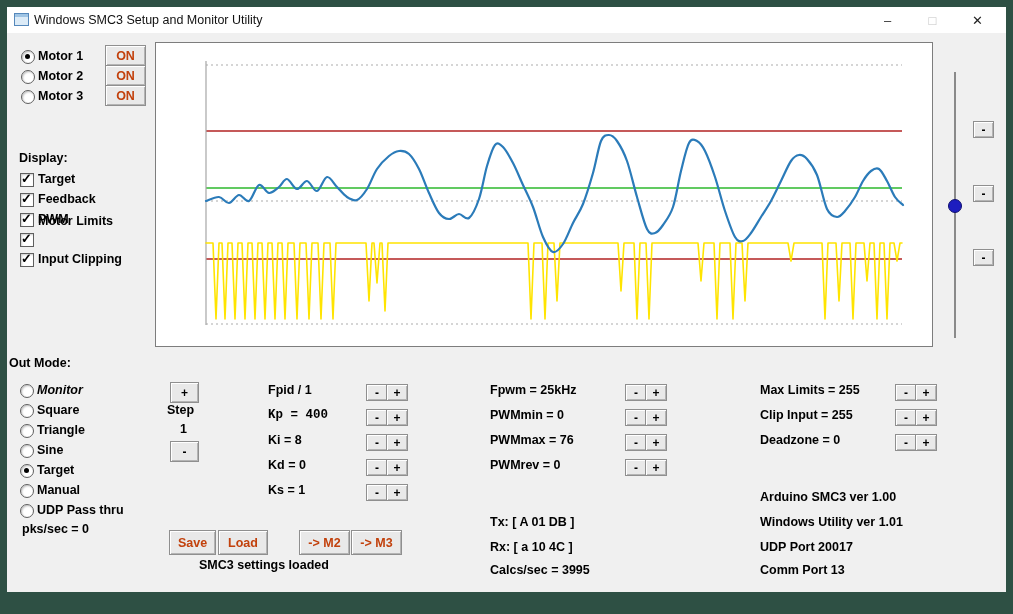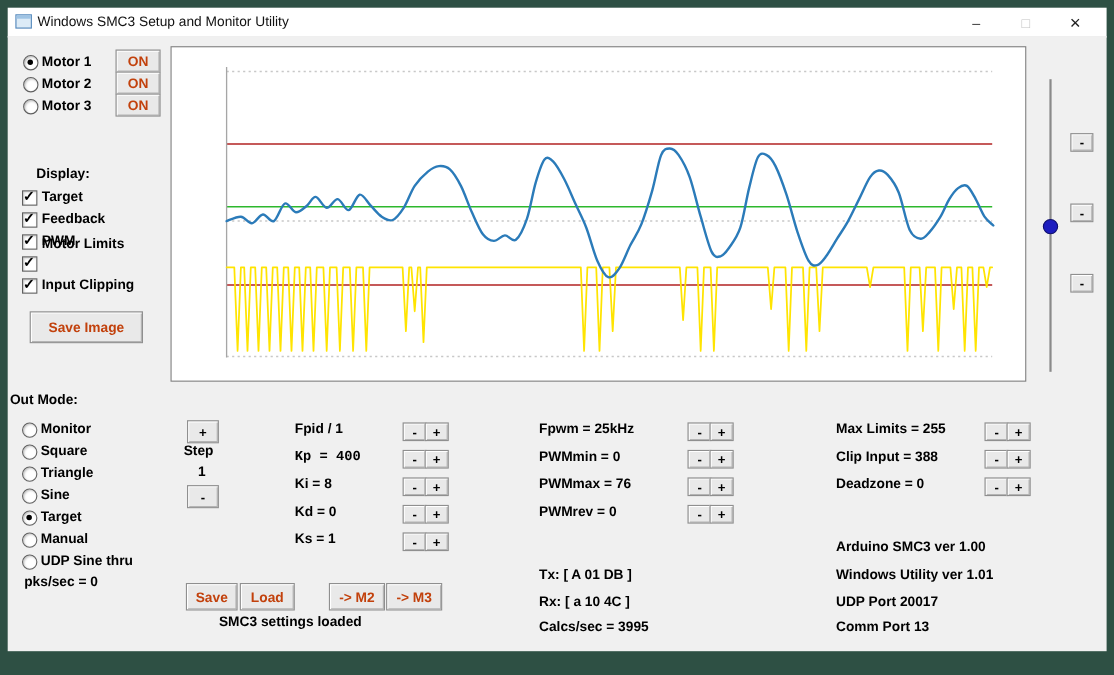--- a/index.html
+++ b/index.html
@@ -53,38 +53,37 @@
   <div class="btn" style="left:105px;top:45px;width:39px;height:19px;">ON</div>
 
   <span class="radio" style="left:21px;top:70px;"></span>
   <div class="lbl" style="left:38px;top:68px;">Motor 2</div>
   <div class="btn" style="left:105px;top:65px;width:39px;height:19px;">ON</div>
 
   <span class="radio" style="left:21px;top:90px;"></span>
   <div class="lbl" style="left:38px;top:88px;">Motor 3</div>
   <div class="btn" style="left:105px;top:85px;width:39px;height:19px;">ON</div>
 
-  <div class="lbl" style="left:17px;top:150px;padding-left:16px;">Display:</div>
+  <div class="lbl" style="left:3px;top:150px;padding-left:16px;">Display:</div>
 
   <span class="chk on" style="left:20px;top:173px;"></span>
   <div class="lbl" style="left:38px;top:171px;">Target</div>
 
   <span class="chk on" style="left:20px;top:193px;"></span>
   <div class="lbl" style="left:38px;top:191px;">Feedback</div>
 
   <span class="chk on" style="left:20px;top:213px;"></span>
   <div class="lbl" style="left:38px;top:211px;">PWM</div>
 
   <span class="chk on" style="left:20px;top:233px;"></span>
   <div class="lbl" style="left:38px;top:213px;">Motor Limits</div>
 
   <span class="chk on" style="left:20px;top:253px;"></span>
   <div class="lbl" style="left:38px;top:251px;">Input Clipping</div>
 
-  <div class="btn" style="left:27px;top:283px;width:101px;height:27px;">Save Image</div>
 
   <div class="chart-box">
     <svg id="chart-svg" preserveAspectRatio="none" viewBox="0 0 776 303">
         <line x1="50" y1="22" x2="746" y2="22" stroke="#c8c8c8" stroke-width="1.4" stroke-dasharray="2,3"></line>
         <line x1="50" y1="88" x2="746" y2="88" stroke="#b22222" stroke-width="1.4"></line>
         <line x1="50" y1="145" x2="746" y2="145" stroke="#2db82d" stroke-width="1.4"></line>
         <line x1="50" y1="158" x2="746" y2="158" stroke="#c8c8c8" stroke-width="1.4" stroke-dasharray="2,3"></line>
         <line x1="50" y1="216" x2="746" y2="216" stroke="#b22222" stroke-width="1.4"></line>
         <line x1="50" y1="281" x2="746" y2="281" stroke="#c8c8c8" stroke-width="1.4" stroke-dasharray="2,3"></line>
         <line x1="50" y1="18" x2="50" y2="282" stroke="#a6a6a6" stroke-width="1.2"></line>
@@ -95,33 +94,33 @@
 
   <div class="slider-track"></div>
   <div class="slider-thumb"></div>
   <div class="sbtn" style="left:973px;top:121px;width:19px;height:15px;">-</div>
   <div class="sbtn" style="left:973px;top:185px;width:19px;height:15px;">-</div>
   <div class="sbtn" style="left:973px;top:249px;width:19px;height:15px;">-</div>
 
   <div class="lbl" style="left:9px;top:355px;">Out Mode:</div>
 
   <span class="radio" style="left:20px;top:384px;"></span>
-  <div class="lbl" style="left:37px;top:382px;">Monitor</div>
+  <div class="lbl" style="left:37px;top:382px;font-style:italic;">Monitor</div>
   <span class="radio" style="left:20px;top:404px;"></span>
   <div class="lbl" style="left:37px;top:402px;">Square</div>
   <span class="radio" style="left:20px;top:424px;"></span>
   <div class="lbl" style="left:37px;top:422px;">Triangle</div>
   <span class="radio" style="left:20px;top:444px;"></span>
   <div class="lbl" style="left:37px;top:442px;">Sine</div>
   <span class="radio on" style="left:20px;top:464px;"></span>
   <div class="lbl" style="left:37px;top:462px;">Target</div>
   <span class="radio" style="left:20px;top:484px;"></span>
   <div class="lbl" style="left:37px;top:482px;">Manual</div>
   <span class="radio" style="left:20px;top:504px;"></span>
-  <div class="lbl" style="left:37px;top:502px;">UDP Sine thru</div>
+  <div class="lbl" style="left:37px;top:502px;">UDP Pass thru</div>
   <div class="lbl" style="left:22px;top:521px;">pks/sec = 0</div>
 
   <div class="sbtn" style="left:170px;top:382px;width:27px;height:19px;">+</div>
   <div class="lbl" style="left:167px;top:402px;">Step</div>
   <div class="lbl" style="left:170px;top:421px;width:27px;text-align:center;">1</div>
   <div class="sbtn" style="left:170px;top:441px;width:27px;height:19px;">-</div>
 
   <div class="lbl" style="left:268px;top:382px;">Fpid / 1</div>
   <div class="sbtn" style="left:366px;top:384px;width:20px;height:15px;">-</div>
   <div class="sbtn" style="left:386px;top:384px;width:20px;height:15px;">+</div>
@@ -165,21 +164,21 @@
   <div class="sbtn" style="left:645px;top:459px;width:20px;height:15px;">+</div>
 
   <div class="lbl" style="left:490px;top:514px;">Tx: [ A 01 DB ]</div>
   <div class="lbl" style="left:490px;top:539px;">Rx: [ a 10 4C ]</div>
   <div class="lbl" style="left:490px;top:562px;">Calcs/sec = 3995</div>
 
   <div class="lbl" style="left:760px;top:382px;">Max Limits = 255</div>
   <div class="sbtn" style="left:895px;top:384px;width:20px;height:15px;">-</div>
   <div class="sbtn" style="left:915px;top:384px;width:20px;height:15px;">+</div>
 
-  <div class="lbl" style="left:760px;top:407px;">Clip Input = 388</div>
+  <div class="lbl" style="left:760px;top:407px;">Clip Input = 255</div>
   <div class="sbtn" style="left:895px;top:409px;width:20px;height:15px;">-</div>
   <div class="sbtn" style="left:915px;top:409px;width:20px;height:15px;">+</div>
 
   <div class="lbl" style="left:760px;top:432px;">Deadzone = 0</div>
   <div class="sbtn" style="left:895px;top:434px;width:20px;height:15px;">-</div>
   <div class="sbtn" style="left:915px;top:434px;width:20px;height:15px;">+</div>
 
   <div class="lbl" style="left:760px;top:489px;">Arduino SMC3 ver 1.00</div>
   <div class="lbl" style="left:760px;top:514px;">Windows Utility ver 1.01</div>
   <div class="lbl" style="left:760px;top:539px;">UDP Port 20017</div>

